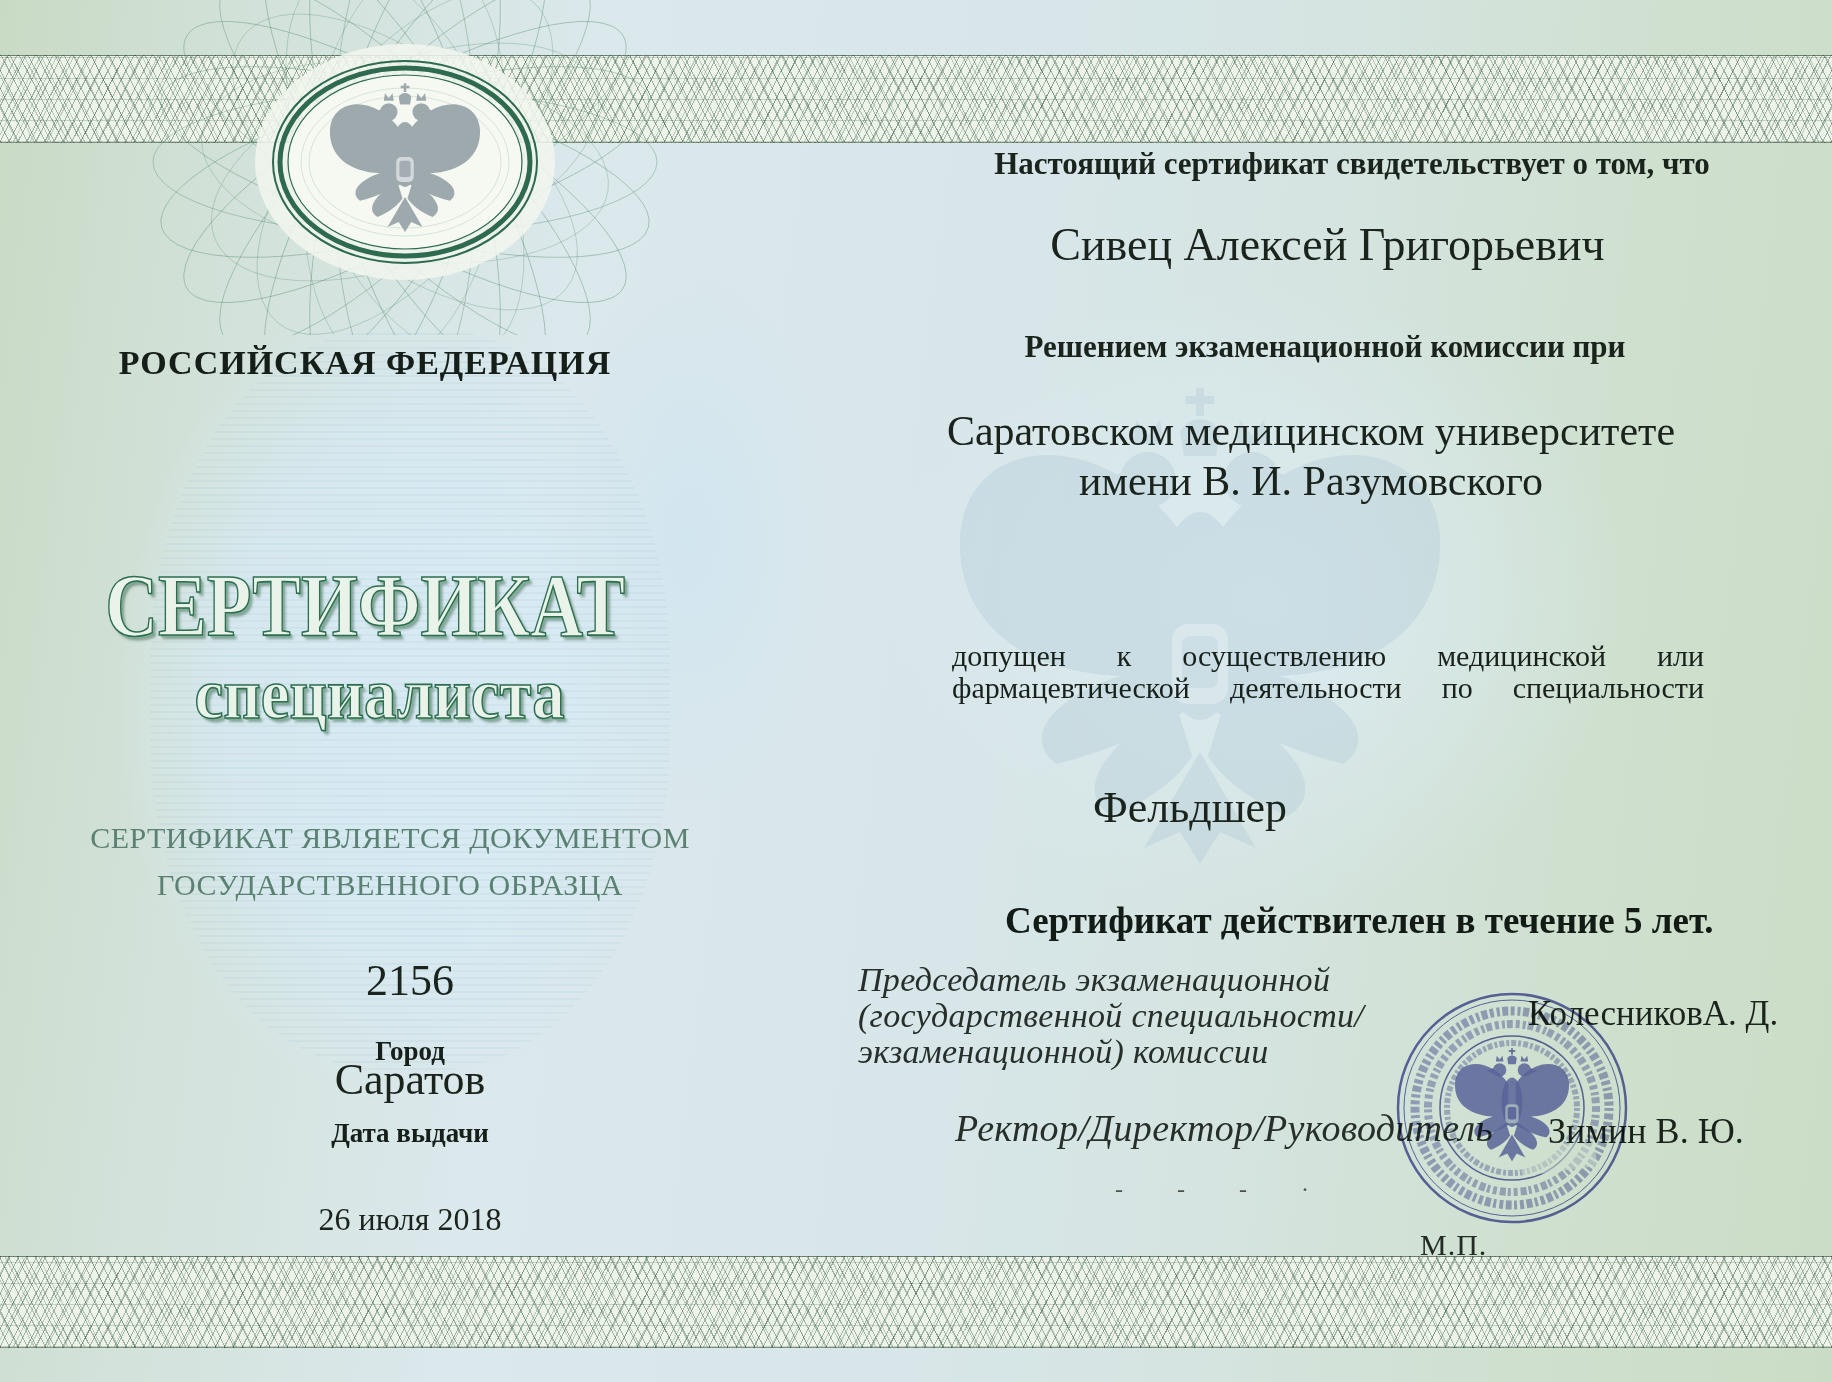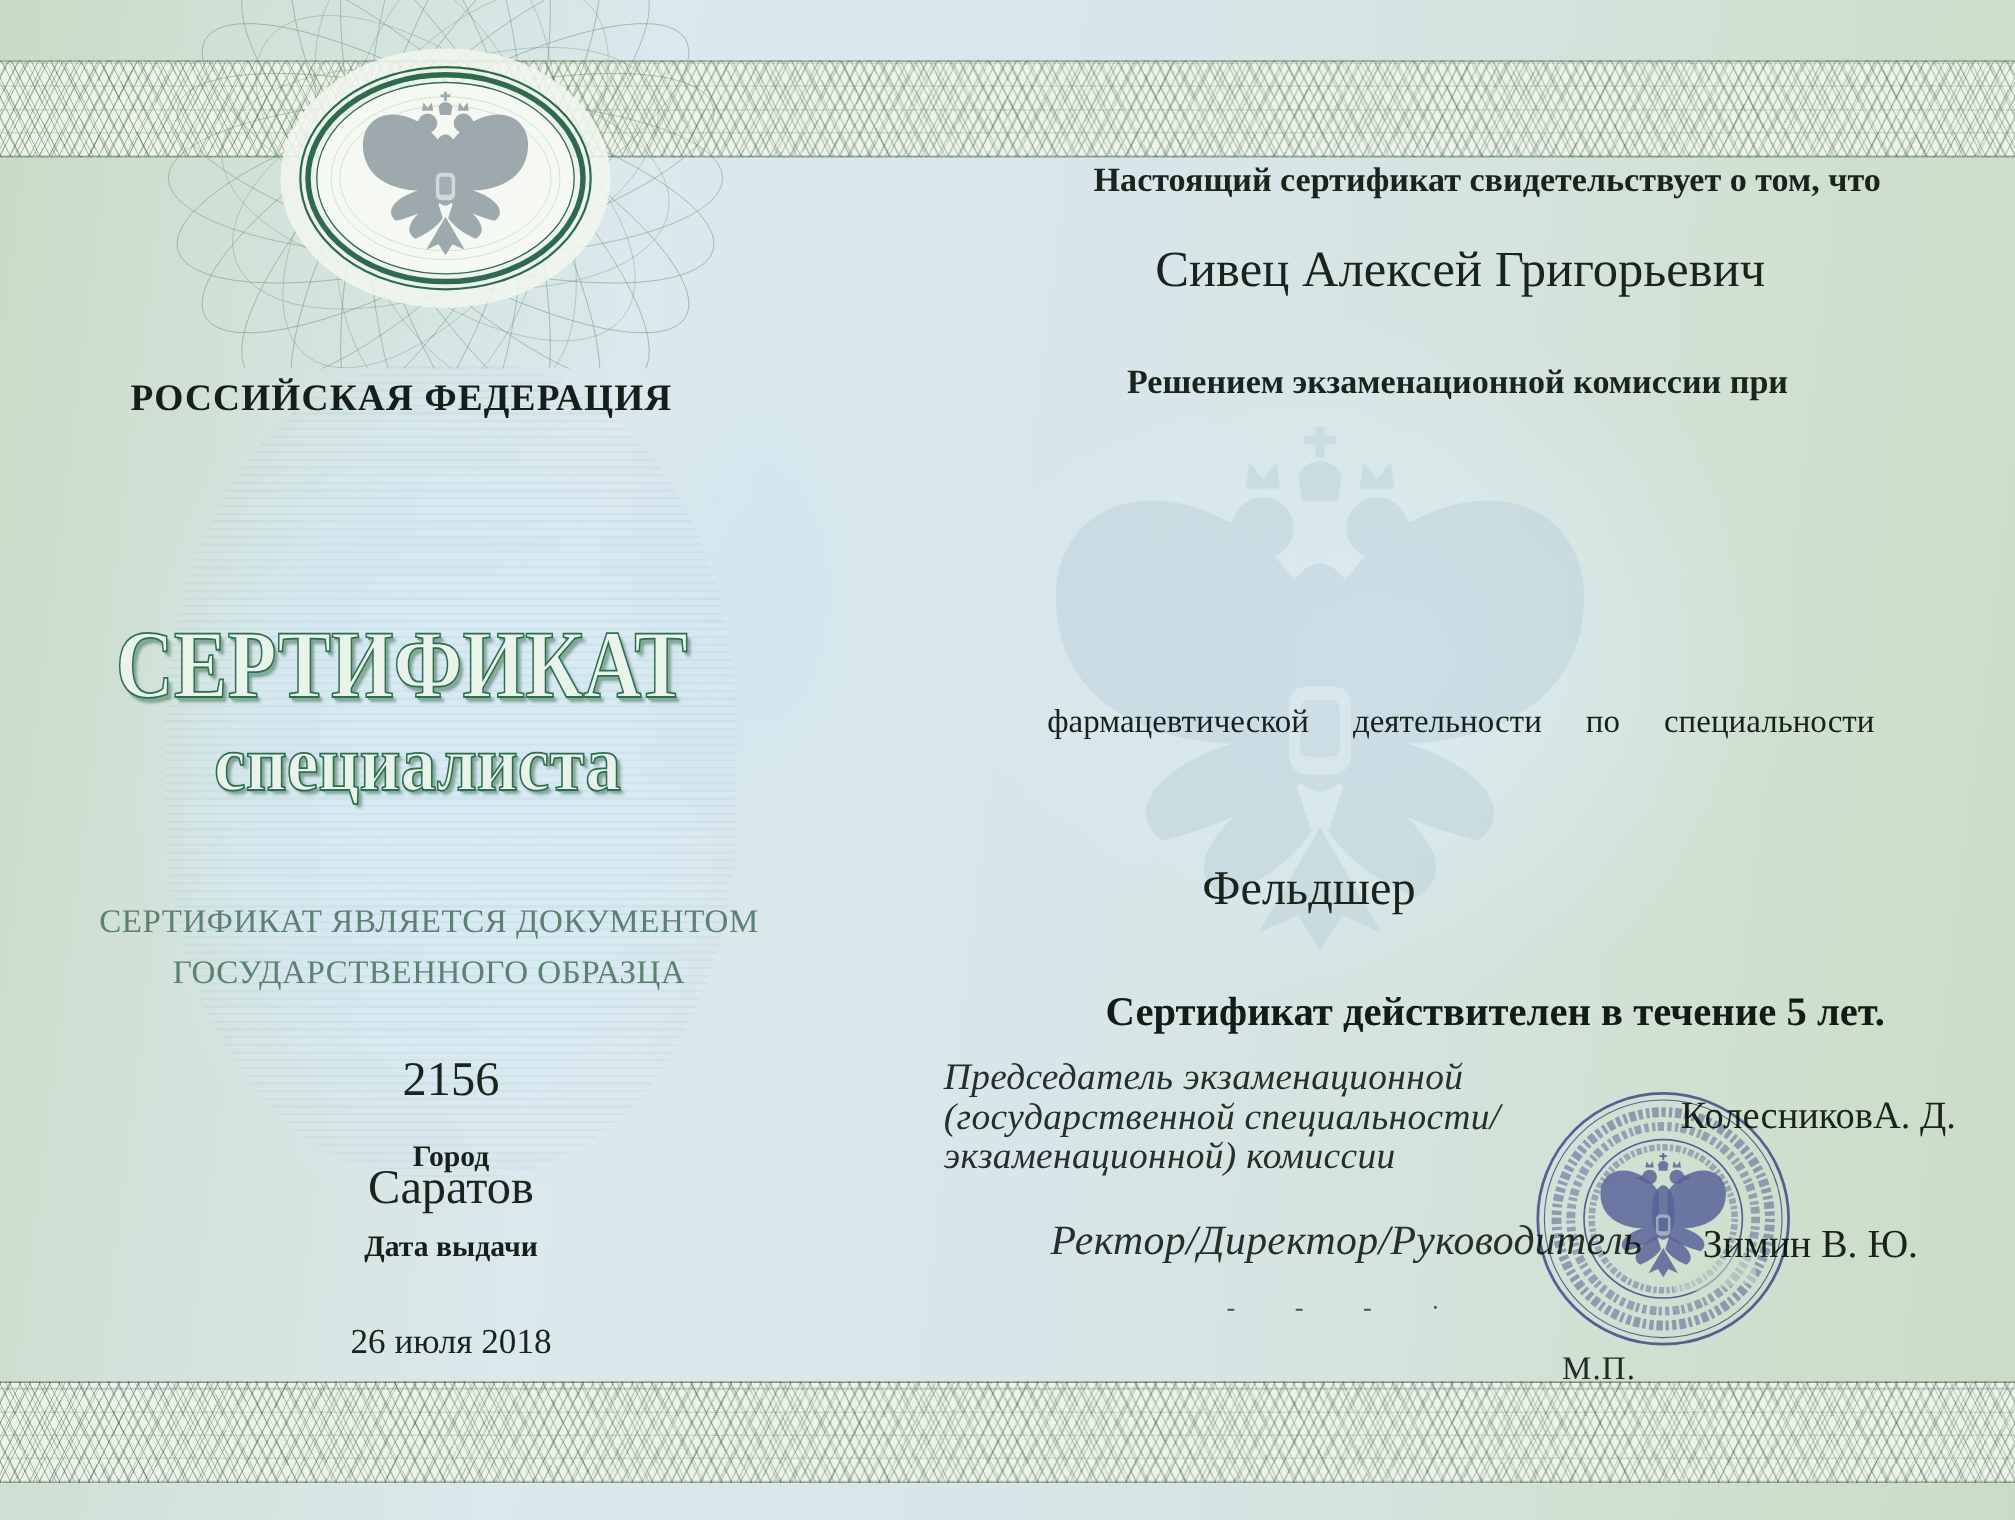--- a/index.html
+++ b/index.html
@@ -184,22 +184,27 @@
   <div class="abs ctr lcol reg-number">2156</div>
   <div class="abs ctr lcol city-label">Город</div>
   <div class="abs ctr lcol city-value">Саратов</div>
   <div class="abs ctr lcol date-label">Дата выдачи</div>
   <div class="abs ctr lcol date-value">26 июля 2018</div>
 
   <div class="abs ctr intro">Настоящий сертификат свидетельствует о том, что</div>
   <div class="abs ctr holder">Сивец Алексей Григорьевич</div>
   <div class="abs ctr decision">Решением экзаменационной комиссии при</div>
 
+  <div class="abs ctr institution">
+    <div>Саратовском медицинском университете</div>
+    <div>имени В. И. Разумовского</div>
+  </div>
 
   <div class="abs admission">
+    <div class="just">допущен к осуществлению медицинской или</div>
     <div class="just">фармацевтической деятельности по специальности</div>
   </div>
 
   <div class="abs ctr specialty">Фельдшер</div>
   <div class="abs validity">Сертификат действителен в течение 5 лет.</div>
 
   <div class="abs ital chairman-title">
     <div>Председатель экзаменационной</div>
     <div>(государственной  специальности/</div>
     <div>экзаменационной) комиссии</div>

